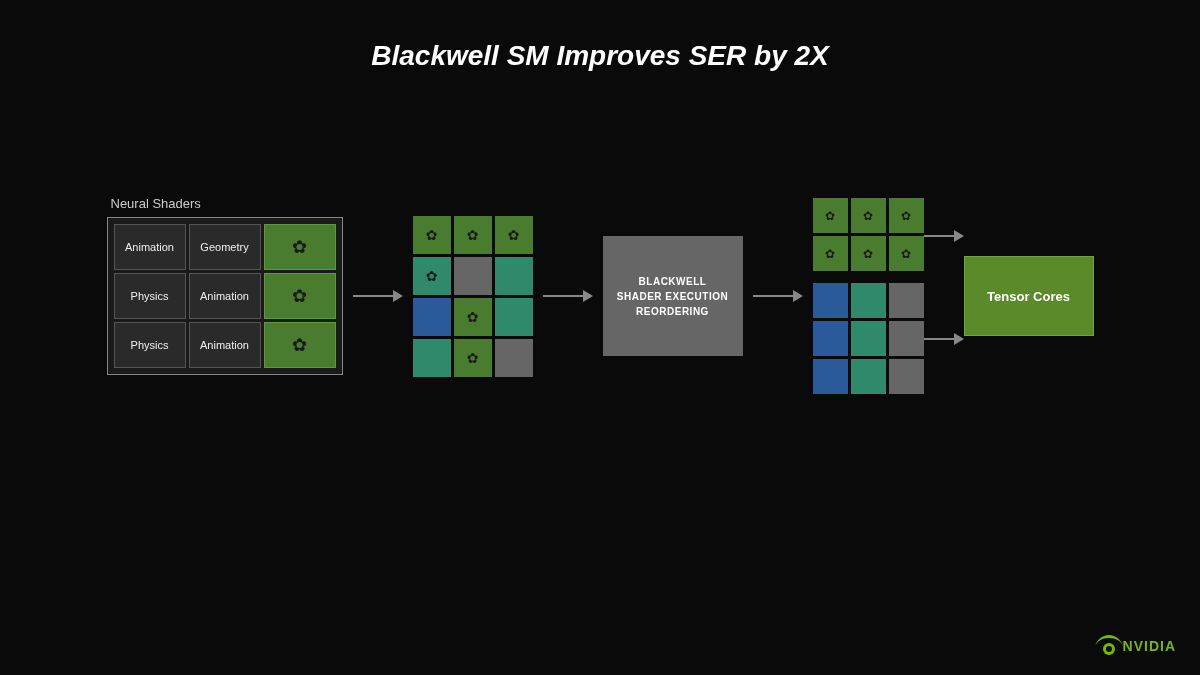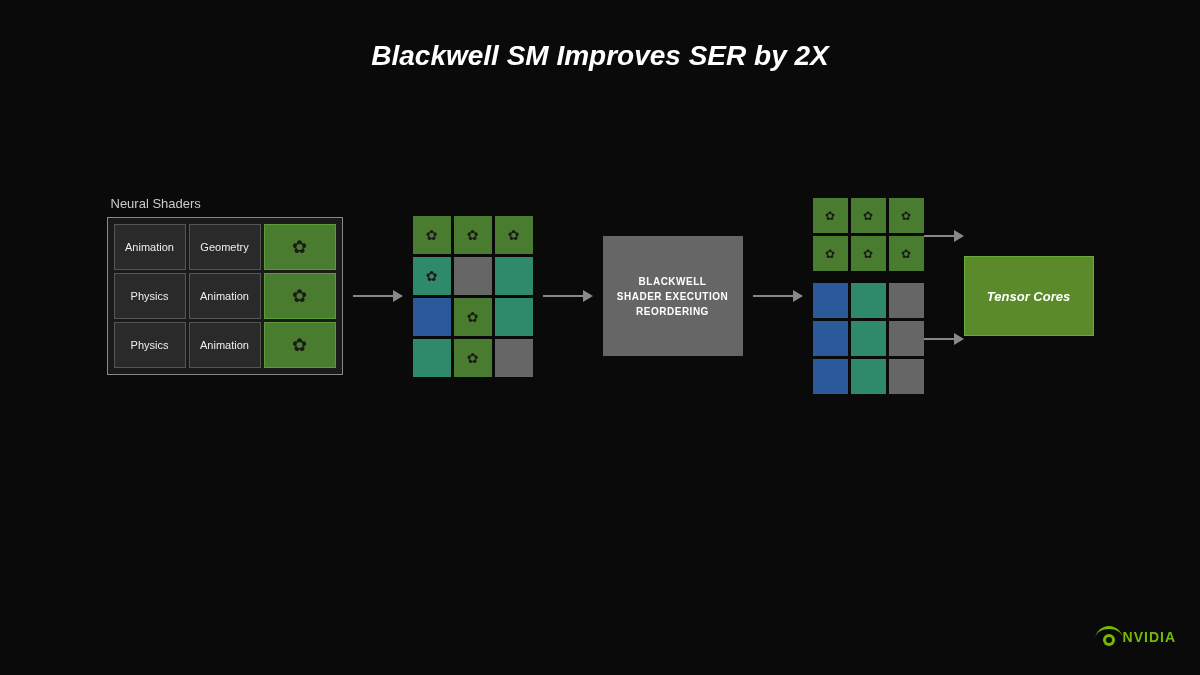--- a/index.html
+++ b/index.html
@@ -161,33 +161,32 @@
       font-weight: bold;
       color: #fff;
       border: 1px solid #6aaa3a;
     }
 
     .cores-section {
       display: flex;
       flex-direction: column;
       gap: 18px;
       margin-top: 22px;
-      font-style: italic;
     }
 
     
     .c-green { background: #4a7c2f; }
     .c-teal { background: #2e8a6a; }
     .c-blue { background: #2a5a9a; }
     .c-gray { background: #666; }
 
     
     .nvidia-logo {
       position: absolute;
-      bottom: 27px;
+      bottom: 18px;
       right: 24px;
       display: flex;
       align-items: center;
       text-align: center;
     }
 
     .nvidia-text {
       color: #76b900;
       font-size: 14px;
       font-weight: bold;

